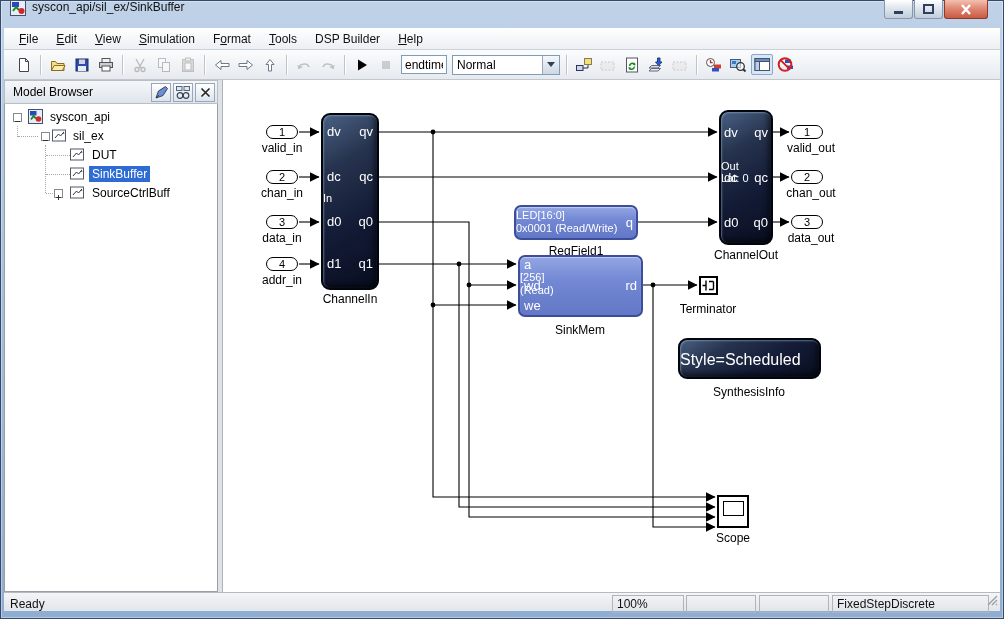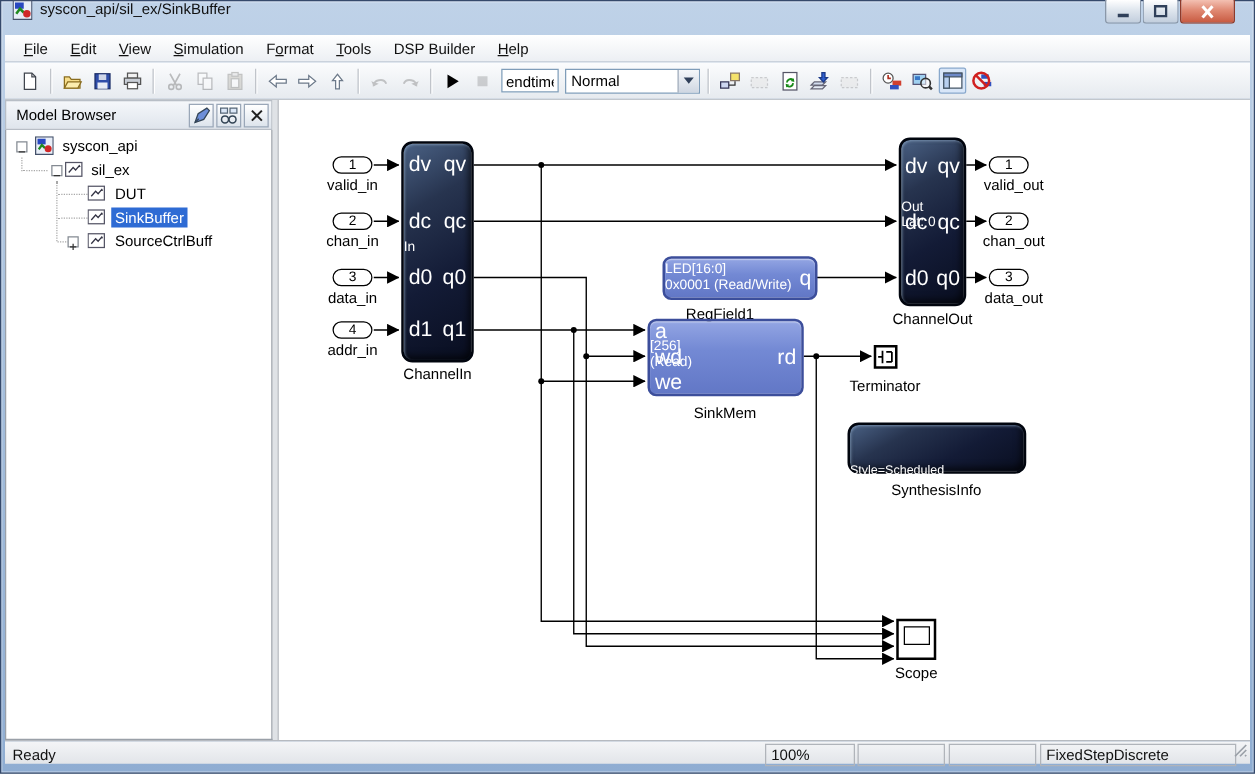--- a/index.html
+++ b/index.html
@@ -51,21 +51,21 @@
   .splitter{width:4px;background:#dfe2e6;cursor:ew-resize;}
   .canvas{position:relative;width:778px;background:#fff;border-left:1px solid #b0b4ba;overflow:hidden;}
   
   .wires{position:absolute;left:0;top:0;}
   .dblk{position:absolute;border-radius:9px;color:#fff;border:2px solid #01050e;
         background:linear-gradient(150deg,#4a6184 0%,#27344f 28%,#131b36 62%,#090e20 100%);
         box-shadow:inset 1px 1px 2px rgba(170,200,230,.5), inset -2px -3px 6px rgba(0,0,0,.65);}
   .bblk{position:absolute;border-radius:7px;color:#fff;border:2px solid #3c4e9b;
         background:linear-gradient(180deg,#93a5e3 0%,#7389d4 40%,#6277c6 100%);
         box-shadow:inset 0 1px 1px rgba(255,255,255,.45);}
-  .pl{position:absolute;font-size:17px;line-height:13px;color:#fff;}
+  .pl{position:absolute;font-size:13px;line-height:13px;color:#fff;}
   .ctr{position:absolute;left:0;right:0;text-align:left;font-size:11px;color:#fff;line-height:13px;}
   .blabel{position:absolute;font-size:12px;text-align:center;color:#000;width:120px;}
   .oval{position:absolute;width:32px;height:14px;border:1px solid #000;border-radius:8px;background:#fff;
         font-size:11px;line-height:13px;text-align:center;color:#000;}
   .iolabel{position:absolute;width:120px;text-align:center;font-size:12px;color:#000;}
   .whiteblk{position:absolute;background:#fff;border:2px solid #000;}
   .statusbar{height:19px;background:linear-gradient(#f4f5f7,#e2e5e9);border-top:1px solid #b6bac0;position:relative;
              font-size:12px;color:#111;}
   .sready{position:absolute;left:6px;top:4px;}
   .scell{position:absolute;top:2px;height:18px;border:1px solid #b0b4ba;padding:1px 4px;font-size:12px;}
@@ -420,21 +420,21 @@
         <span class="pl" style="left:4px;top:100px;">d0</span>
         <span class="pl" style="left:4px;top:142px;">d1</span>
         <span class="pl" style="right:4px;top:10px;">qv</span>
         <span class="pl" style="right:4px;top:55px;">qc</span>
         <span class="pl" style="right:4px;top:100px;">q0</span>
         <span class="pl" style="right:4px;top:142px;">q1</span>
         <span class="ctr" style="top:77px;">In</span>
       </div>
       <div class="blabel" style="left:67px;top:212px;">ChannelIn</div>
 
-      <div class="bblk" style="left:291px;top:125px;width:124px;height:35px;margin-left:16px;">
+      <div class="bblk" style="left:291px;top:125px;width:124px;height:35px;">
         <span class="ctr" style="top:2px;">LED[16:0]</span>
         <span class="ctr" style="top:15px;">0x0001 (Read/Write)</span>
         <span class="pl" style="right:3px;top:9px;">q</span>
       </div>
       <div class="blabel" style="left:293px;top:164px;">RegField1</div>
 
       <div class="bblk" style="left:295px;top:175px;width:125px;height:62px;">
         <span class="pl" style="left:4px;top:1px;">a</span>
         <span class="pl" style="left:4px;top:22px;text-align:center;">wd</span>
         <span class="pl" style="left:4px;top:42px;">we</span>
@@ -464,21 +464,21 @@
       <div class="iolabel" style="left:528px;top:151px;">data_out</div>
 
       <div class="whiteblk" style="left:476px;top:196px;width:19px;height:19px;">
         <svg width="15" height="15">
             <path d="M1.5 7.5h3.5M5 2.5v10M8 3.5h4.5M12.5 3.5v8M8 11.5h4.5" stroke="#000" fill="none" stroke-width="1.4"></path>
           </svg>
       </div>
       <div class="blabel" style="left:425px;top:222px;">Terminator</div>
 
       <div class="dblk" style="left:455px;top:258px;width:143px;height:41px;">
-        <span class="ctr" style="top:30px;font-size:10px;">Style=Scheduled</span>
+        <span class="ctr" style="top:13px;font-size:16px;">Style=Scheduled</span>
       </div>
       <div class="blabel" style="left:466px;top:305px;">SynthesisInfo</div>
 
       <div class="whiteblk" style="left:494px;top:415px;width:32px;height:33px;">
         <div style="position:absolute;left:4px;top:4px;width:21px;height:15px;border:1.5px solid #000;"></div>
       </div>
       <div class="blabel" style="left:450px;top:451px;width:120px;">Scope</div>
 
     </div>
   </div>

